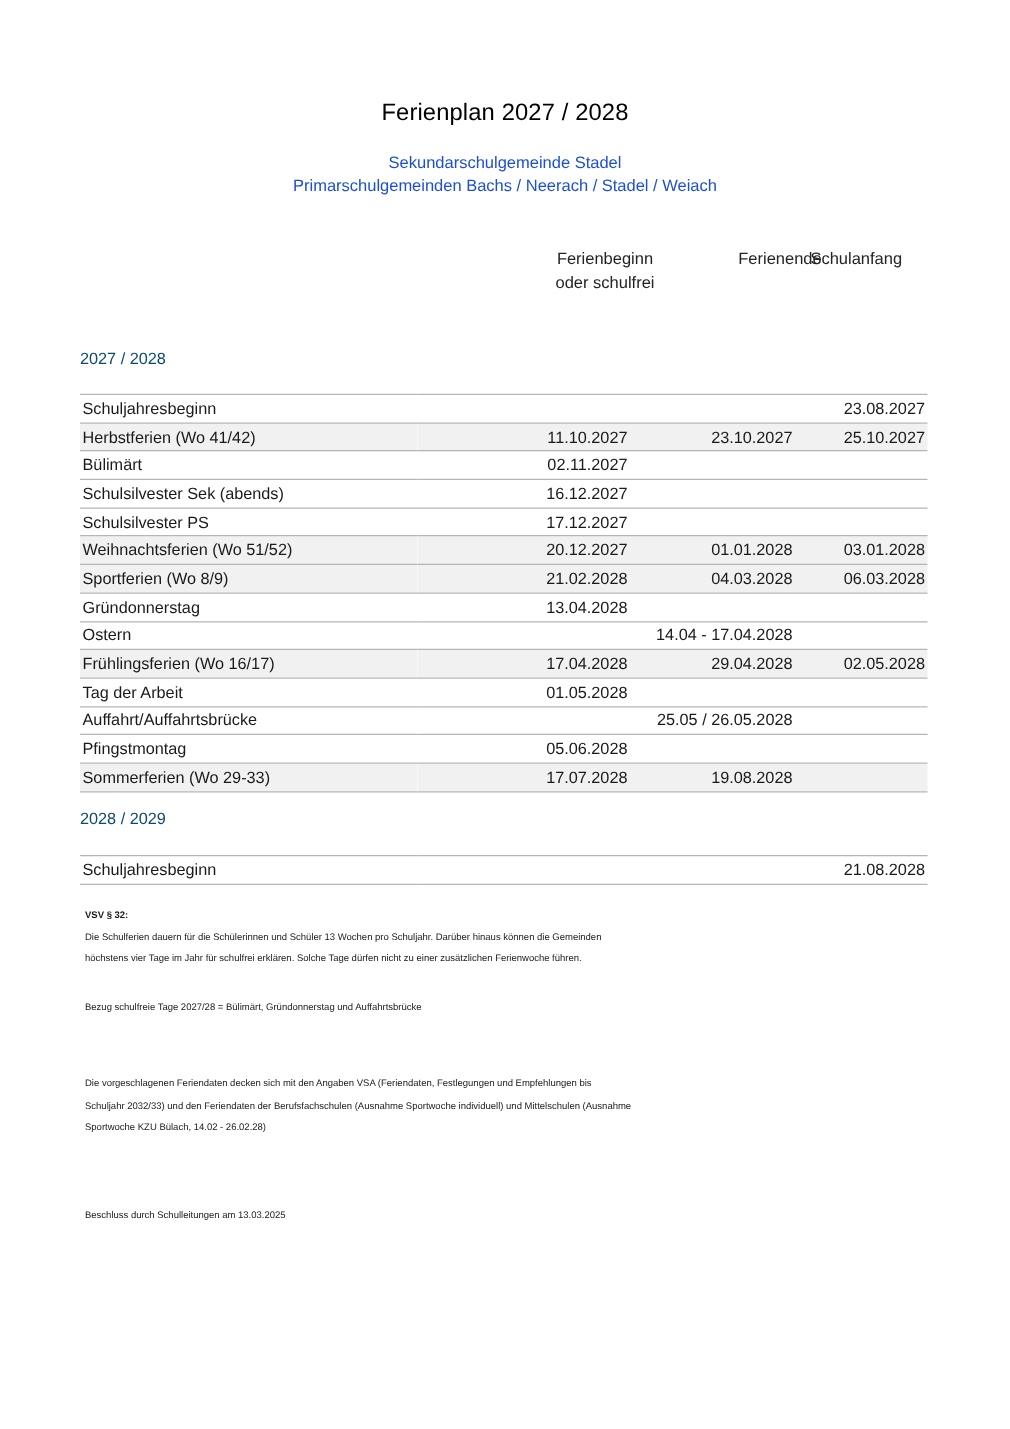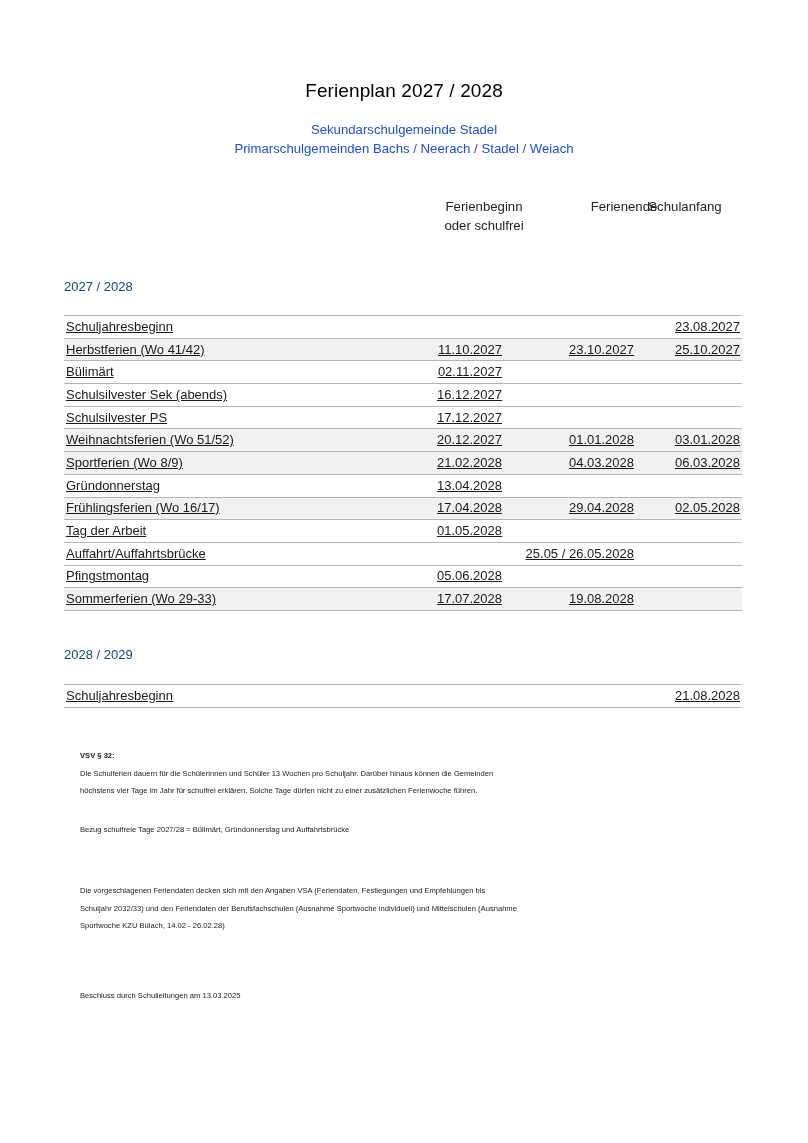--- a/index.html
+++ b/index.html
@@ -80,21 +80,20 @@
 
   
   table.plan {
     position: absolute;
     left: 64px;
     width: 662px;
     border-collapse: collapse;
     table-layout: fixed;
     font-size: 13px;
     color: #1a1a1a;
-    text-decoration: underline;
   }
   table.plan.t1 { top: 315px; }
   table.plan.t2 { top: 684px; }
 
   table.plan td {
     border-top: 1px solid #b5b5b5;
     border-bottom: 1px solid #b5b5b5;
     height: 20.7px;
     padding: 0 2px 1px 2px;
     vertical-align: middle;
@@ -106,26 +105,25 @@
   }
   td.c-name   { width: 266px; text-align: left; padding-left: 3px; }
   td.c-begin  { width: 166px; text-align: right; padding-right: 36px; }
   td.c-end    { width: 128px; text-align: right; padding-right: 36px; }
   td.c-start  { width: 102px; text-align: right; padding-right: 1px; }
   td.c-wide   { text-align: right; padding-right: 36px; }
 
   
   .notes {
     position: absolute;
-    left: 80px;
+    left: 68px;
     width: 640px;
     font-size: 7.6px;
     line-height: 17.6px;
     color: #1a1a1a;
-    margin-top: 24px;
   }
   .notes.n1 { top: 723px; }
   .notes.n2 { top: 797px; }
   .notes.n3 { top: 858px; }
   .notes.n4 { top: 963px; }
   .note-line { white-space: nowrap; }
   .note-line.bold { font-weight: bold; }
 </style>
 </head>
 <body>
@@ -193,20 +191,25 @@
           <td class="c-begin">21.02.2028</td>
           <td class="c-end">04.03.2028</td>
           <td class="c-start">06.03.2028</td>
         </tr>
         <tr>
           <td class="c-name">Gründonnerstag</td>
           <td class="c-begin">13.04.2028</td>
           <td class="c-end"></td>
           <td class="c-start"></td>
         </tr>
+        <tr>
+          <td class="c-name">Ostern</td>
+          <td class="c-wide" colspan="2">14.04 - 17.04.2028</td>
+          <td class="c-start"></td>
+        </tr>
         <tr class="shaded">
           <td class="c-name">Frühlingsferien (Wo 16/17)</td>
           <td class="c-begin">17.04.2028</td>
           <td class="c-end">29.04.2028</td>
           <td class="c-start">02.05.2028</td>
         </tr>
         <tr>
           <td class="c-name">Tag der Arbeit</td>
           <td class="c-begin">01.05.2028</td>
           <td class="c-end"></td>

